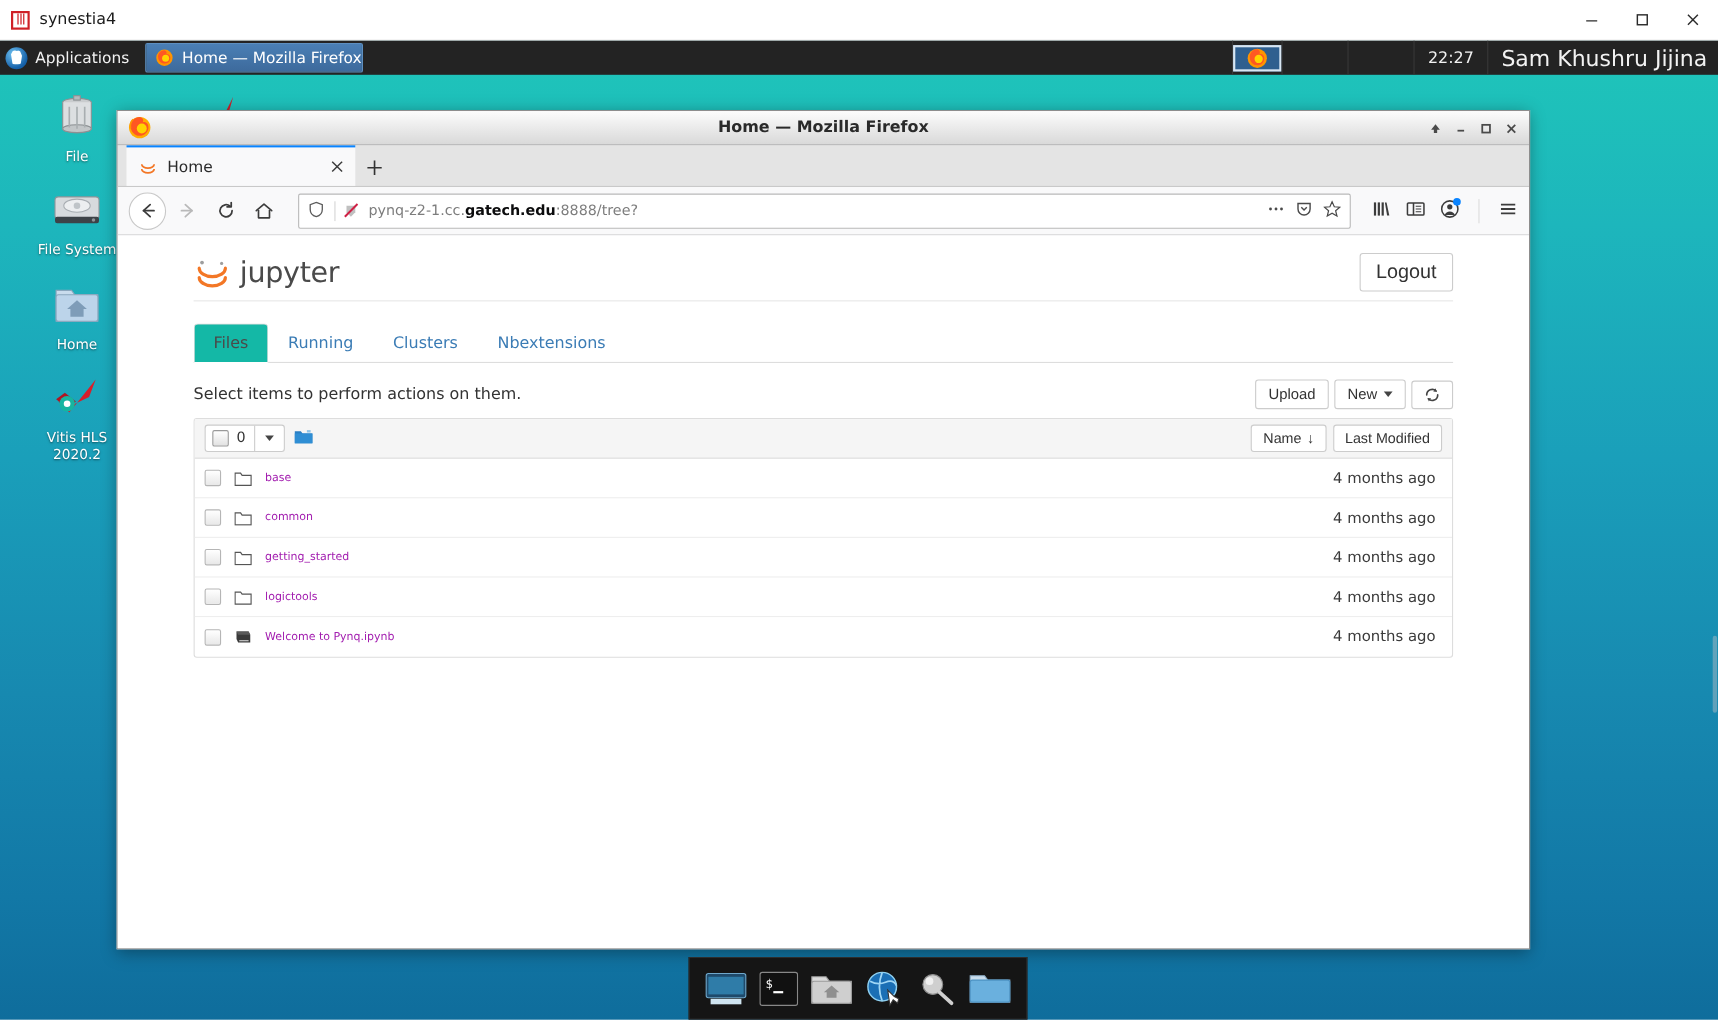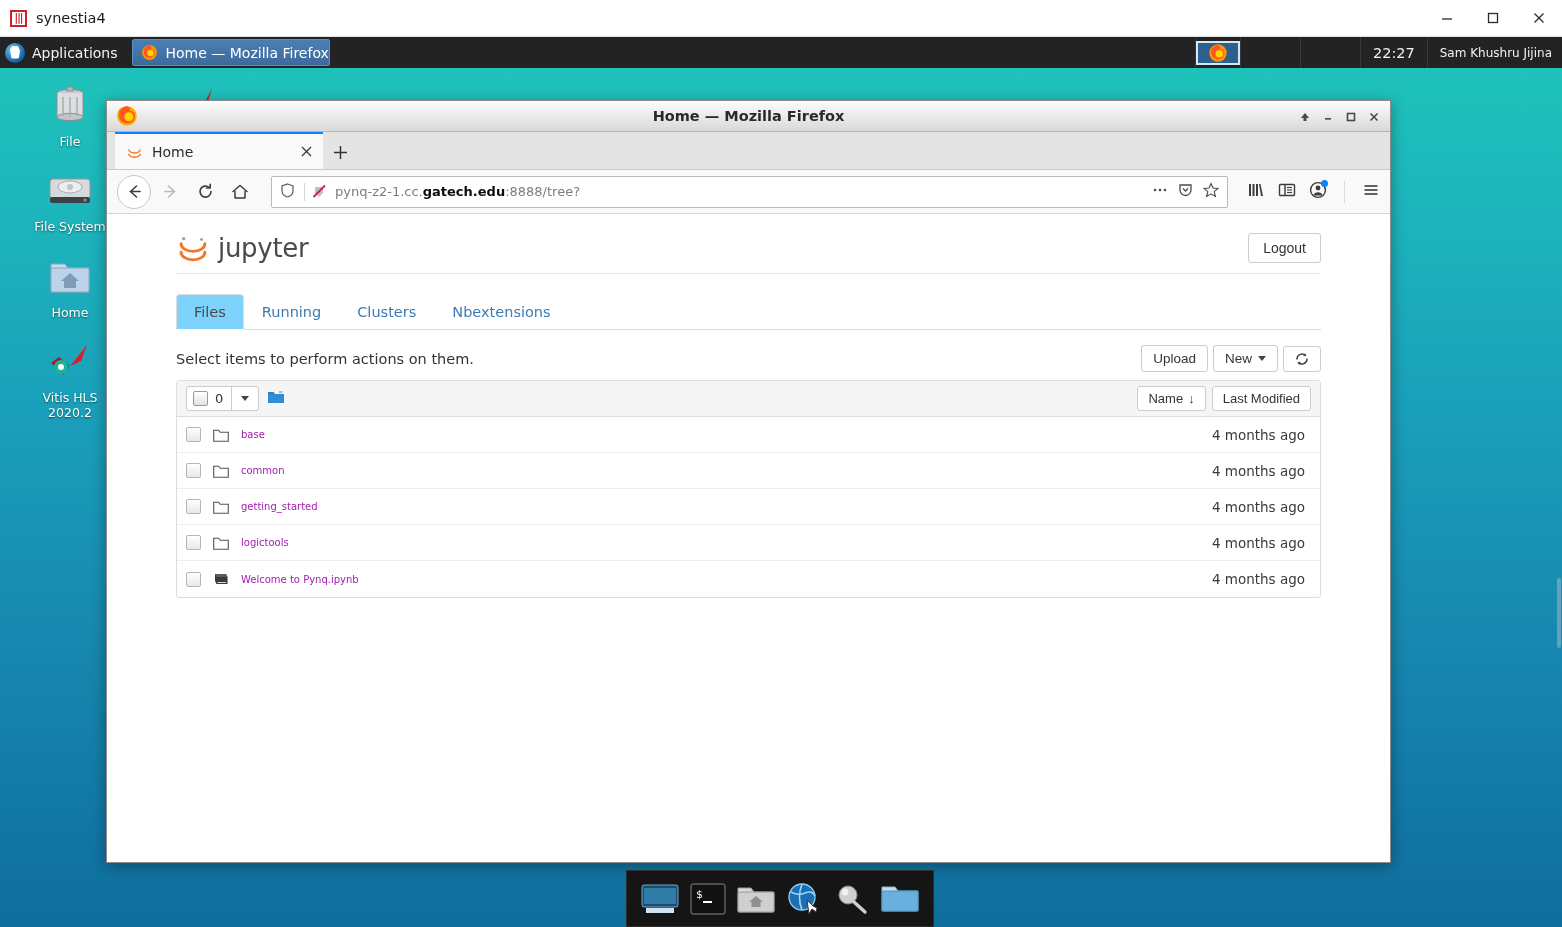--- a/index.html
+++ b/index.html
@@ -65,21 +65,21 @@
   }
   .ff-mini { width: 17px; height: 17px; flex-shrink: 0; }
   .panel-right { margin-left: auto; display: flex; align-items: stretch; height: 31px; }
   .tray-cell { border-left: 1px solid #383838; display:flex; align-items:center; justify-content:center; }
   .tray-ff {
     width: 44px; background: #2f5f8f; display: flex; align-items: center; justify-content: center;
     border: 2px solid #d8e6f2; margin: 2px 0;
   }
   .tray-blank { width: 60px; }
   .panel-clock { display: flex; align-items: center; padding: 0 12px; font-size: 14.5px; border-left:1px solid #383838;}
-  .panel-user { display: flex; align-items: center; padding: 0 10px 0 12px; font-size: 12px; border-left:1px solid #383838;}
+  .panel-user { display: flex; align-items: center; padding: 0 10px 0 12px; font-size: 20px; border-left:1px solid #383838;}
   
   .desktop-icons { position: absolute; left: 22px; top: 82px; width: 96px; }
   .desk-icon {
     width: 96px; margin-bottom: 18px;
     display: flex; flex-direction: column; align-items: center; gap: 5px;
   }
   .desk-icon .glyph { width: 48px; height: 48px; display:flex; align-items:center; justify-content:center;}
   .desk-icon .label {
     font-size: 12.5px; color: #ffffff; text-align: center; line-height: 1.15;
     text-shadow: 0 1px 2px rgba(0,0,0,.55);
@@ -156,28 +156,28 @@
   .content { flex: 1; background: #ffffff; overflow: hidden; position: relative; }
   .jp-wrap { width: 1145px; margin: 0 auto; padding-top: 8px; }
   .jp-header {
     height: 52px; display: flex; align-items: center; justify-content: space-between;
     border-bottom: 1px solid #e7e7e7;
   }
   .jp-logo { display: flex; align-items: center; gap: 8px; }
   .jp-logo-text { font-size: 26px; color: #4a4a4a; letter-spacing: -.3px; }
   .logout-btn {
     border: 1px solid #cccccc; background: #fff; border-radius: 3px;
-    padding: 6px 14px; font-size: 14px; color: #333;
+    padding: 6px 14px; font-size: 18px; color: #333;
   }
   .jp-tabs { display: flex; margin-top: 20px; border-bottom: 1px solid #dddddd; }
   .jp-tab {
     padding: 9px 17px; font-size: 14.5px; color: #3b7cb5;
     border: 1px solid transparent; margin-bottom: -1px; border-radius: 4px 4px 0 0;
   }
-  .jp-tab.active { color: #4a4a4a; background: #7dd3fc; border-color: #dddddd #dddddd #ffffff; }
+  .jp-tab.active { color: #4a4a4a; background: #14b8a6; border-color: #dddddd #dddddd #ffffff; }
   .jp-actionrow {
     display: flex; align-items: center; justify-content: space-between;
     margin-top: 15px; margin-bottom: 8px; gap: 39px;
   }
   .jp-hint { font-size: 14.5px; color: #333; }
   .jp-actions { display: flex; align-items: center; gap: 5px; }
   .btn {
     border: 1px solid #cccccc; background: #fff; border-radius: 3px;
     padding: 5px 11px; font-size: 13.5px; color: #333;
     display: flex; align-items: center; gap: 6px;

